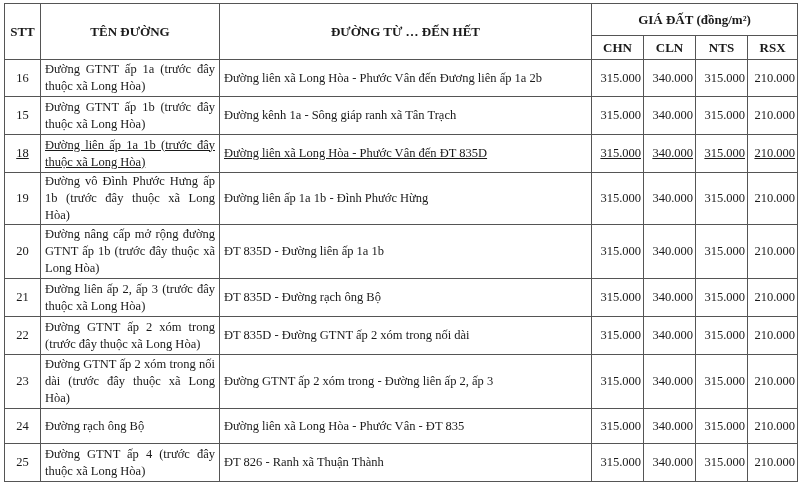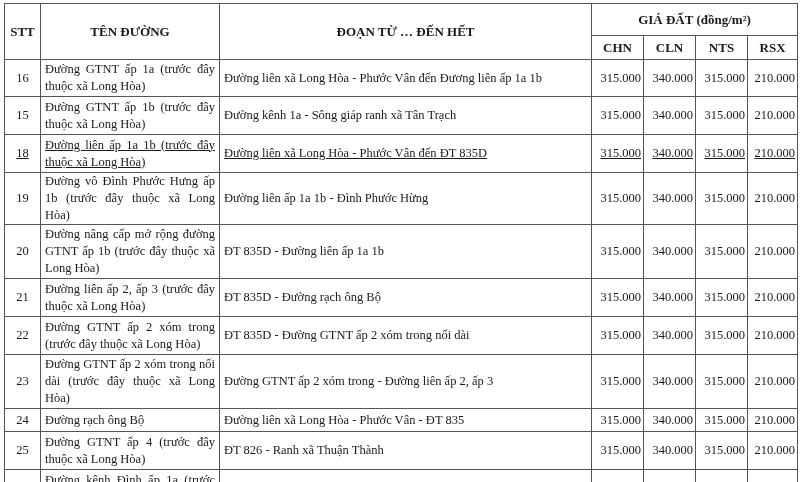--- a/index.html
+++ b/index.html
@@ -23,35 +23,35 @@
     <col style="width:372px">
     <col style="width:52px">
     <col style="width:52px">
     <col style="width:52px">
     <col style="width:50px">
   </colgroup>
   <thead>
     <tr class="h1">
       <th rowspan="2">STT</th>
       <th rowspan="2">TÊN ĐƯỜNG</th>
-      <th rowspan="2">ĐOẠN TỪ … ĐẾN HẾT</th>
+      <th rowspan="2">ĐƯỜNG TỪ … ĐẾN HẾT</th>
       <th colspan="4">GIÁ ĐẤT (đồng/m²)</th>
     </tr>
     <tr class="h2">
       <th>CHN</th>
       <th>CLN</th>
       <th>NTS</th>
       <th>RSX</th>
     </tr>
   </thead>
   <tbody id="rows">
       <tr style="height: 37px; margin-left: 8px;">
         <td class="stt">16</td>
         <td class="name">Đường GTNT ấp 1a (trước đây thuộc xã Long Hòa)</td>
-        <td class="seg">Đường liên xã Long Hòa - Phước Vân đến Đương liên ấp 1a 1b</td>
+        <td class="seg">Đường liên xã Long Hòa - Phước Vân đến Đương liên ấp 1a 2b</td>
         <td class="num">315.000</td>
         <td class="num">340.000</td>
         <td class="num">315.000</td>
         <td class="num">210.000</td>
       </tr>
       <tr style="height: 38px;">
         <td class="stt">15</td>
         <td class="name">Đường GTNT ấp 1b (trước đây thuộc xã Long Hòa)</td>
         <td class="seg">Đường kênh 1a - Sông giáp ranh xã Tân Trạch</td>
         <td class="num">315.000</td>
@@ -106,21 +106,21 @@
       </tr>
       <tr style="height: 54px;">
         <td class="stt">23</td>
         <td class="name">Đường GTNT ấp 2 xóm trong nối dài (trước đây thuộc xã Long Hòa)</td>
         <td class="seg">Đường GTNT ấp 2 xóm trong - Đường liên ấp 2, ấp 3</td>
         <td class="num">315.000</td>
         <td class="num">340.000</td>
         <td class="num">315.000</td>
         <td class="num">210.000</td>
       </tr>
-      <tr style="height: 23px; padding-left: 20px;">
+      <tr style="height: 35px; padding-left: 20px;">
         <td class="stt">24</td>
         <td class="name">Đường rạch ông Bộ</td>
         <td class="seg">Đường liên xã Long Hòa - Phước Vân - ĐT 835</td>
         <td class="num">315.000</td>
         <td class="num">340.000</td>
         <td class="num">315.000</td>
         <td class="num">210.000</td>
       </tr>
       <tr style="height: 38px; font-family: Liberation Serif, serif;">
         <td class="stt">25</td>

